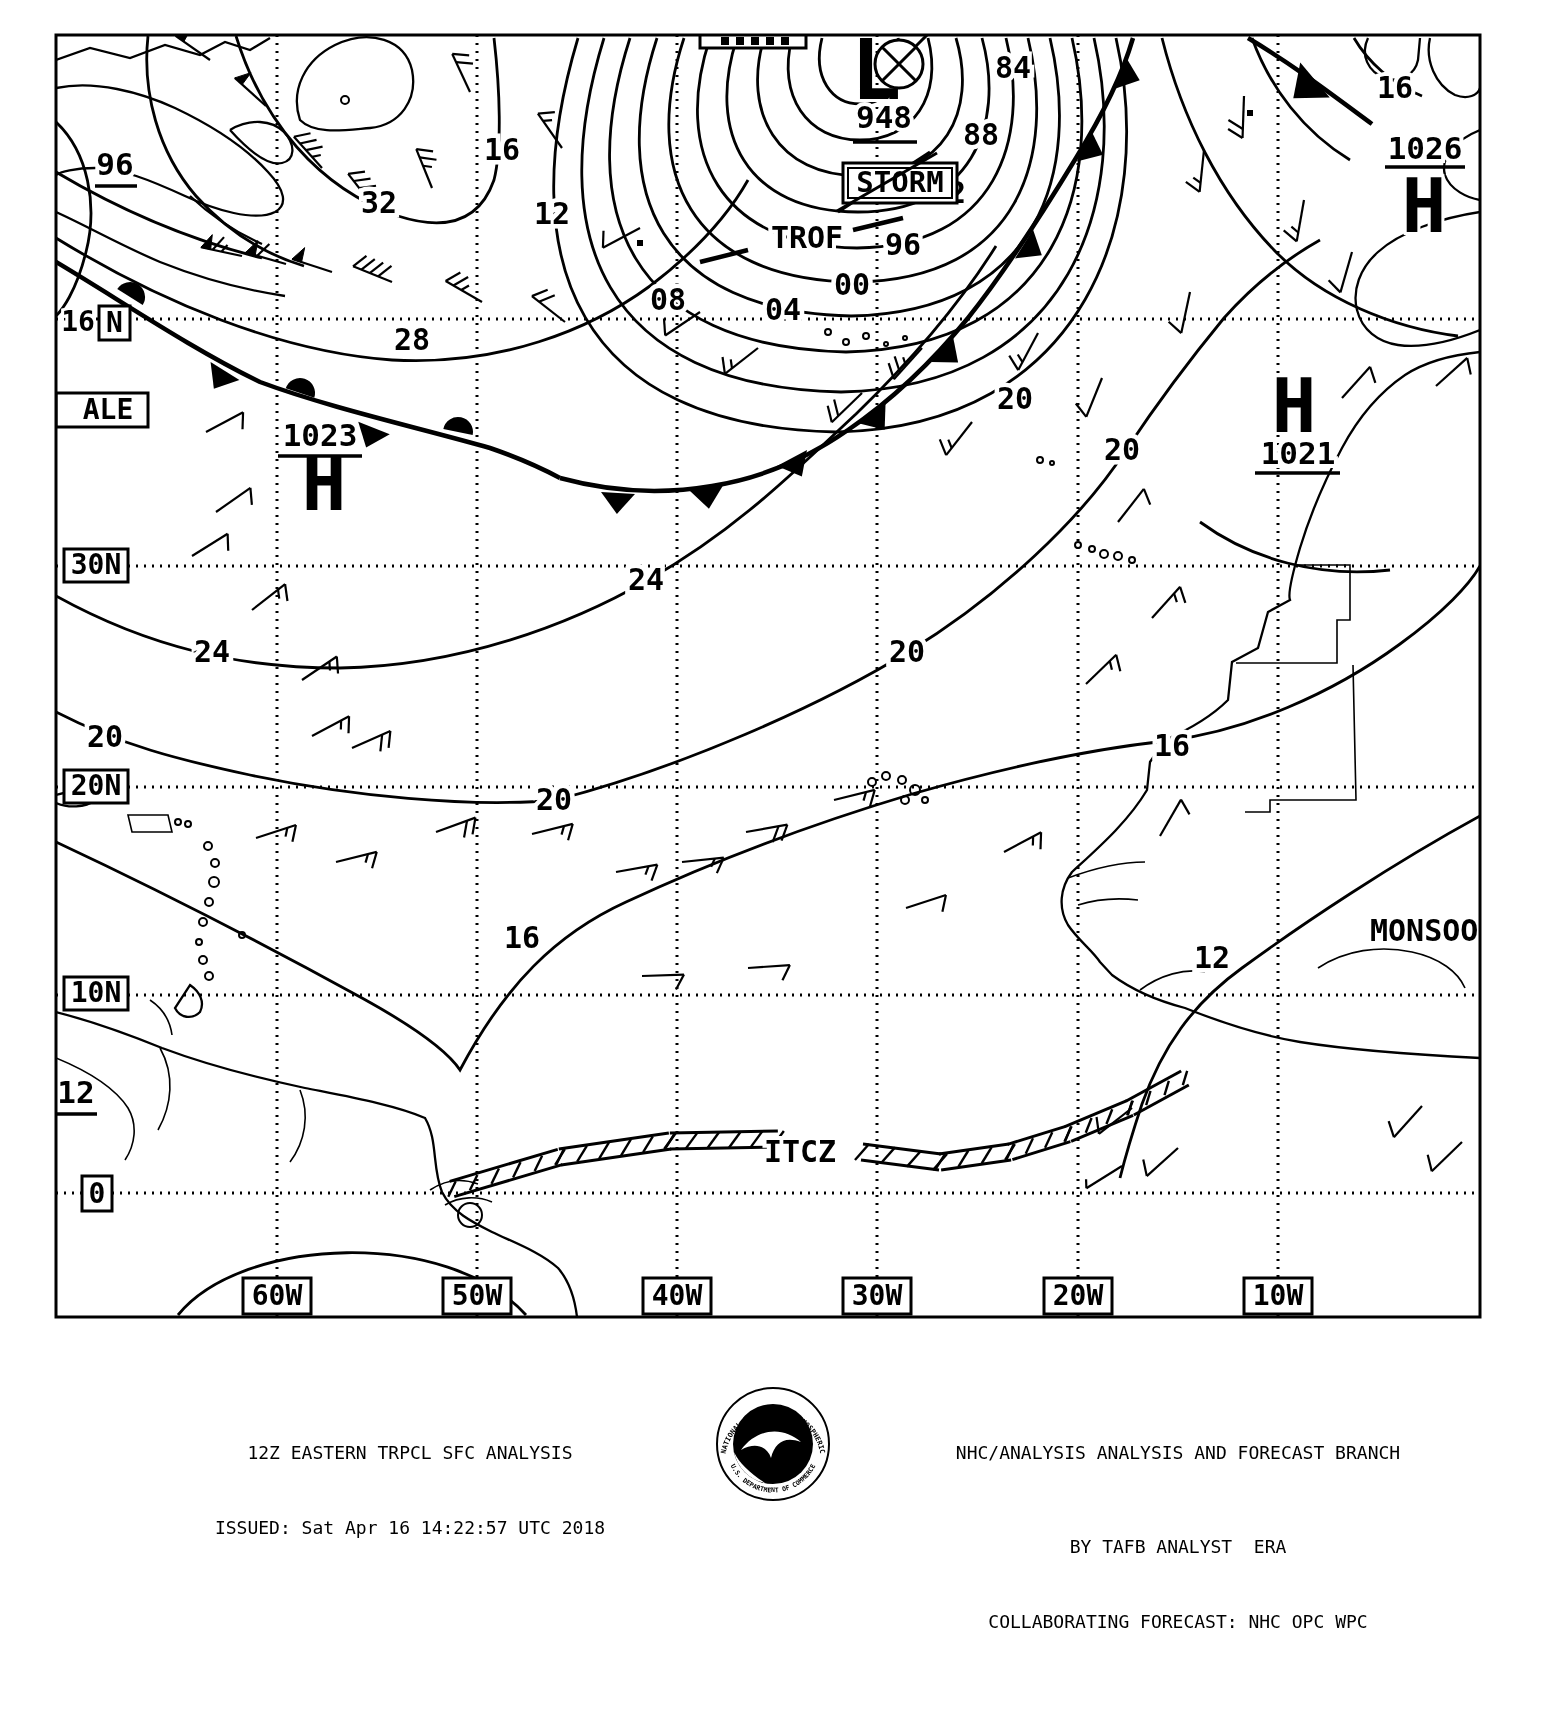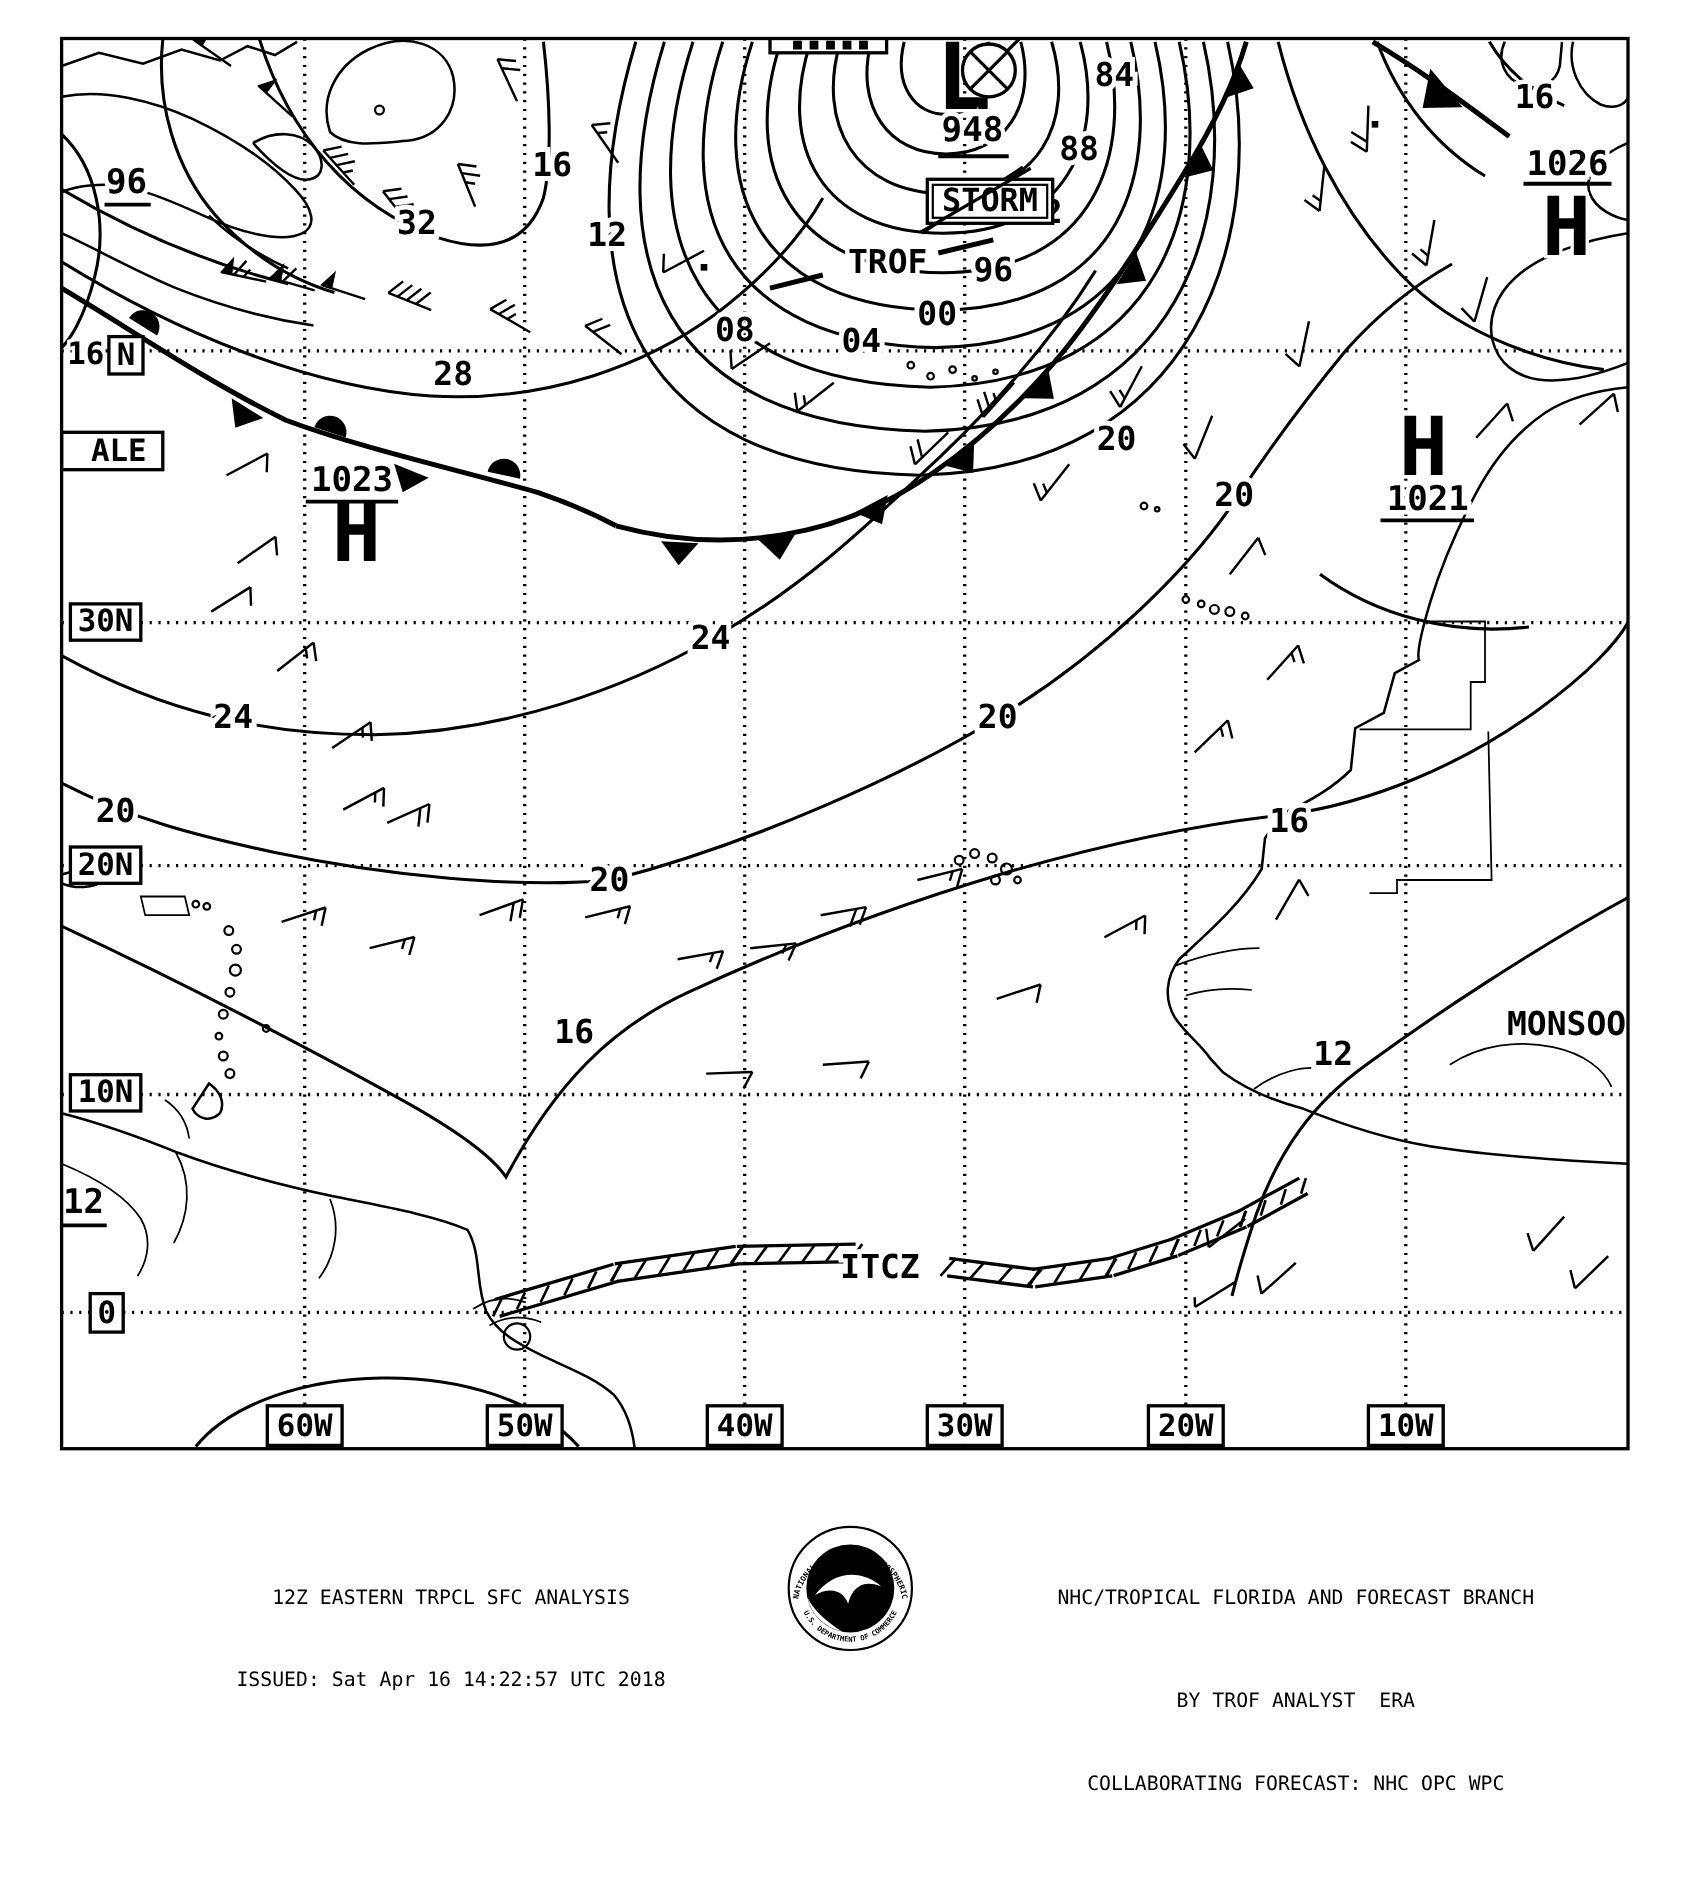--- a/index.html
+++ b/index.html
@@ -627,18 +627,18 @@
           <path id="arcB" d="M -44,18 A 47 47 0 0 0 44,18" fill="none"></path>
         </defs>
         <text font-size="7" fill="#000000" font-weight="bold"><textPath href="#arcT" startOffset="50%" text-anchor="middle">NATIONAL OCEANIC AND ATMOSPHERIC</textPath></text>
         <text font-size="6.5" fill="#000000" font-weight="bold"><textPath href="#arcB" startOffset="50%" text-anchor="middle">U.S. DEPARTMENT OF COMMERCE</textPath></text>
         <circle cx="0" cy="0" r="40" fill="#000000"></circle>
         <path d="M -32,6 C -16,-16 10,-18 28,-2 C 12,-8 2,-2 -2,14 C -6,2 -18,-2 -32,6 Z" fill="#fff"></path>
         <path d="M -39,8 A 40 40 0 0 0 -8,39 C -23,29 -34,19 -39,8 Z" fill="#fff"></path>
       </svg></div>
 
 <div id="footer-right" class="footer-block">
-  <div>NHC/TROPICAL FLORIDA AND FORECAST BRANCH</div>
-  <div class="gap-above">BY TROF ANALYST  ERA</div>
+  <div>NHC/ANALYSIS ANALYSIS AND FORECAST BRANCH</div>
+  <div class="gap-above">BY TAFB ANALYST  ERA</div>
   <div>COLLABORATING FORECAST: NHC OPC WPC</div>
 </div>
 
 </div>
 
 </body></html>

